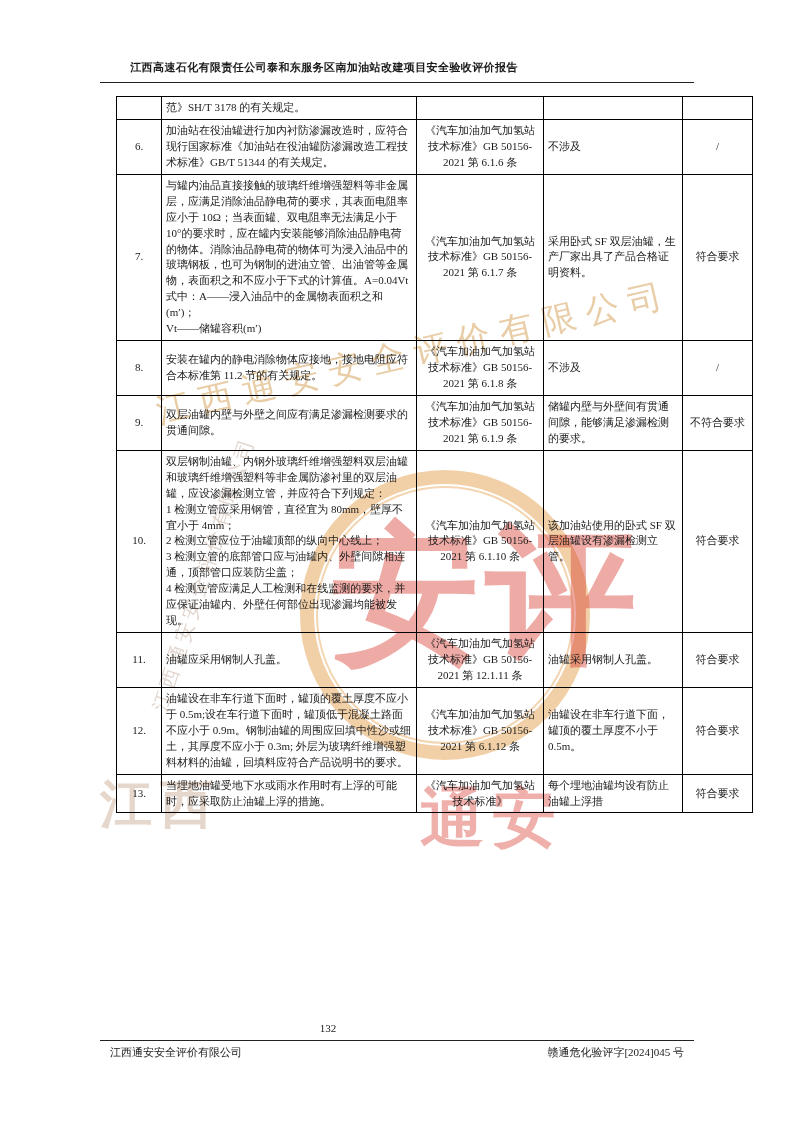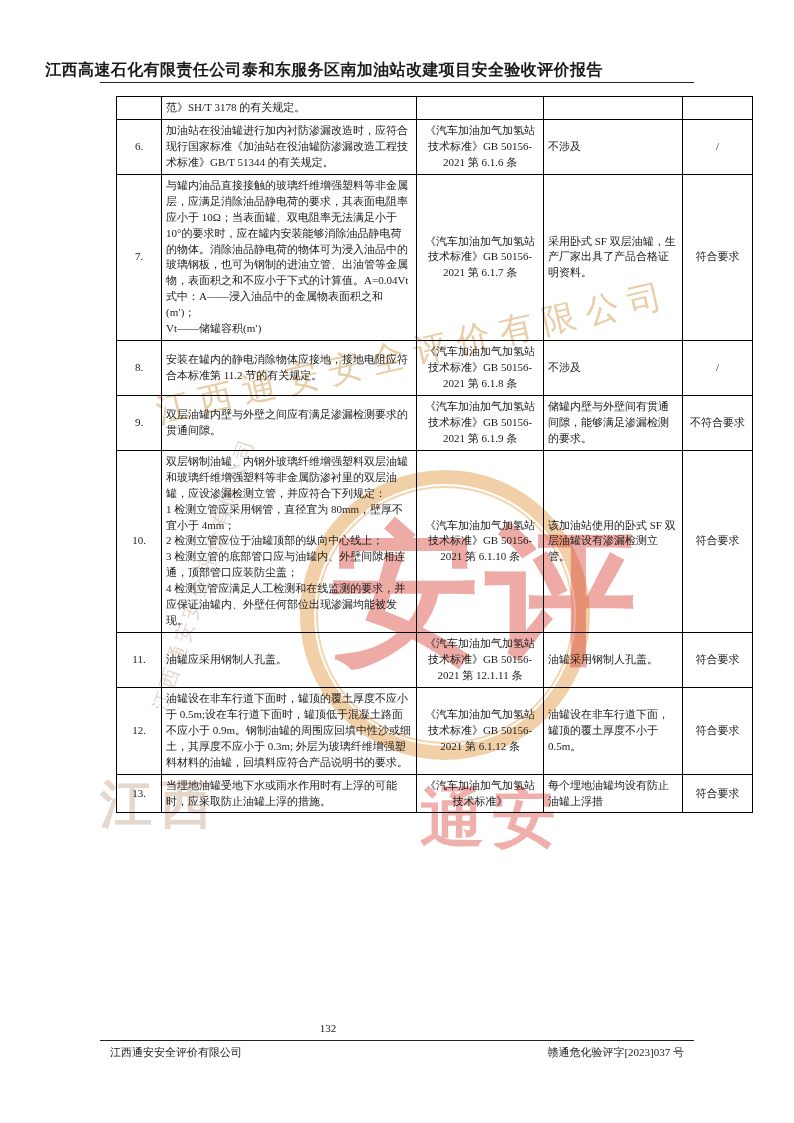--- a/index.html
+++ b/index.html
@@ -96,21 +96,21 @@
     letter-spacing: 4px;
   }
 
   
   .page-header {
     position: absolute;
     top: 60px;
     left: 0;
     width: 648px;
     text-align: center;
-    font-size: 16px;
+    font-size: 11px;
     font-weight: bold;
     letter-spacing: 0.4px;
     z-index: 2;
   }
   .header-rule {
     position: absolute;
     top: 82px;
     left: 100px;
     width: 594px;
     border-top: 1px solid #222;
@@ -276,13 +276,13 @@
         <td class="c-concl">符合要求</td>
       </tr>
 
     </tbody>
   </table>
 </div>
 
 <div class="page-number">132</div>
 <div class="footer-rule"></div>
 <div class="footer-left">江西通安安全评价有限公司</div>
-<div class="footer-right">赣通危化验评字[2023]037 号</div>
+<div class="footer-right">赣通危化验评字[2024]045 号</div>
 
 </body></html>

